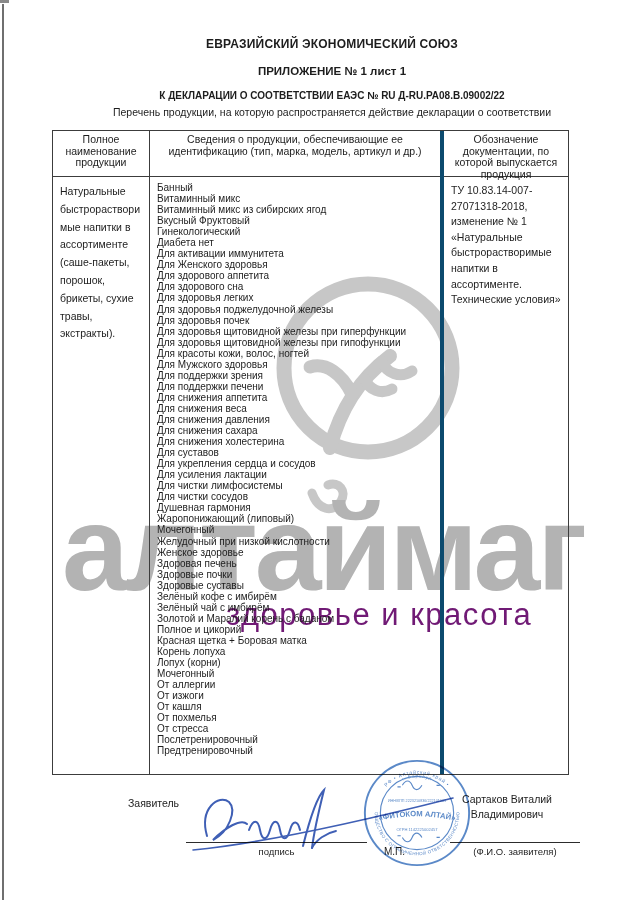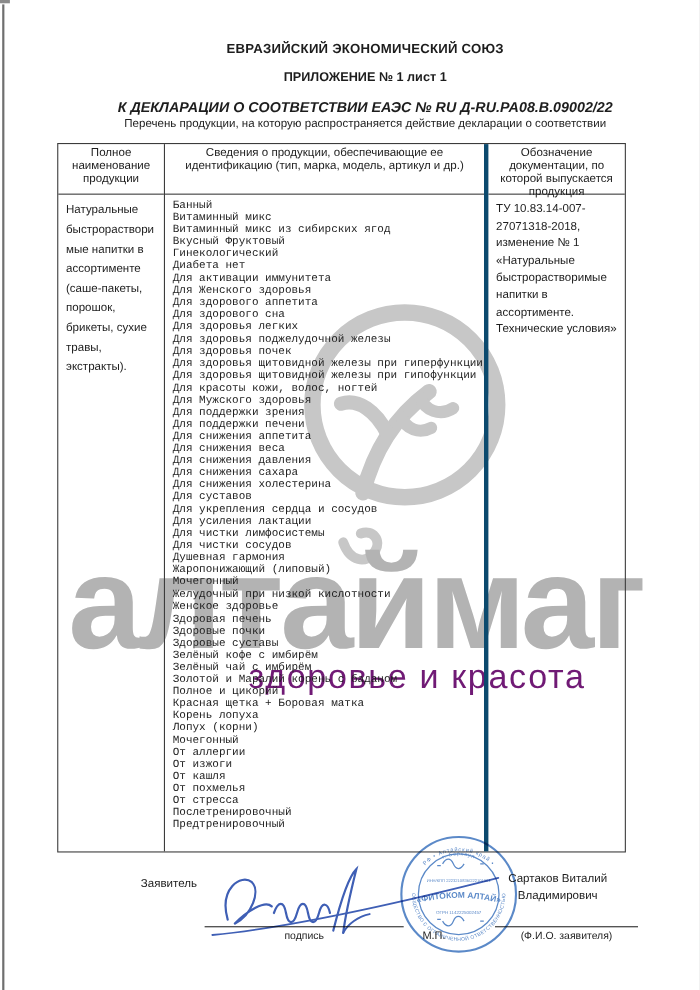--- a/index.html
+++ b/index.html
@@ -5,41 +5,41 @@
   html,body{margin:0;padding:0;background:#e8e8e8;}
   .page{position:relative;width:636px;height:900px;background:#ffffff;overflow:hidden;
         font-family:"Liberation Sans",sans-serif;color:#1d1d1d;}
   
   .scan-edge{position:absolute;left:2px;top:4px;width:2px;height:896px;background:#6f6f6f;}
   .scan-corner{position:absolute;left:0;top:0;width:9px;height:3px;background:#8a8a8a;}
   
   .hdr{position:absolute;left:0;top:0;width:590px;text-align:center;margin-left:37px;}
   .org{top:37px;font-size:12px;font-weight:bold;letter-spacing:.2px;}
   .appx{top:65px;font-size:11.5px;font-weight:bold;}
-  .decl{top:90px;font-size:13px;font-weight:bold;font-style:italic;}
+  .decl{top:90px;font-size:10px;font-weight:bold;}
   .sub{top:106px;font-size:10.5px;}
   
   .wm{position:absolute;z-index:0;}
   .wm-brand{left:62px;top:488px;font-size:120px;line-height:1;font-weight:bold;
             color:#b3b3b3;letter-spacing:-3px;white-space:nowrap;}
   .wm-tag{left:226px;top:597px;font-size:31px;color:#701a75;letter-spacing:1.5px;white-space:nowrap;}
   
   .tbl{position:absolute;left:52px;top:130px;width:515px;height:643px;z-index:1;
        border:1px solid #3c3c3c;display:flex;}
   .col{height:100%;box-sizing:border-box;}
   .c1{width:97px;border-right:1px solid #3c3c3c;}
   .c2{width:294px;border-right:4px solid #0c4a6e;}
   .c3{flex:1;}
   .hcell{height:46px;box-sizing:border-box;border-bottom:1px solid #3c3c3c;
          display:flex;align-items:flex-start;justify-content:center;text-align:center;
          font-size:10.5px;line-height:11.5px;padding:3px 2px 0 2px;}
   .bcell{box-sizing:border-box;}
   .name-cell{padding:6px 4px 0 7px;font-size:10.5px;line-height:17.8px;overflow-wrap:anywhere;}
   .list-cell{padding:5px 0 0 7px;}
-  .list-cell div{font-size:10px;line-height:11.05px;height:11.05px;white-space:nowrap;font-family:Liberation Mono, monospace;}
+  .list-cell div{font-size:10px;line-height:11.05px;height:11.05px;white-space:nowrap;}
   .doc-cell{padding:6px 6px 0 7px;font-size:10.5px;line-height:15.6px;overflow-wrap:break-word;}
   
   .ft{position:absolute;z-index:1;}
   .applicant{left:128px;top:797px;font-size:10.5px;}
   .sigline{left:186px;top:842px;width:181px;border-top:1px solid #2c2c2c;height:0;}
   .sigcap{left:186px;top:846px;width:181px;text-align:center;font-size:9.5px;}
   .mp{left:384px;top:846px;font-size:10px;}
   .fio-name{left:444px;top:792px;width:126px;text-align:center;font-size:10.5px;line-height:14.5px;}
   .fioline{left:450px;top:842px;width:130px;border-top:1px solid #2c2c2c;height:0;}
   .fiocap{left:450px;top:846px;width:130px;text-align:center;font-size:9.5px;}

